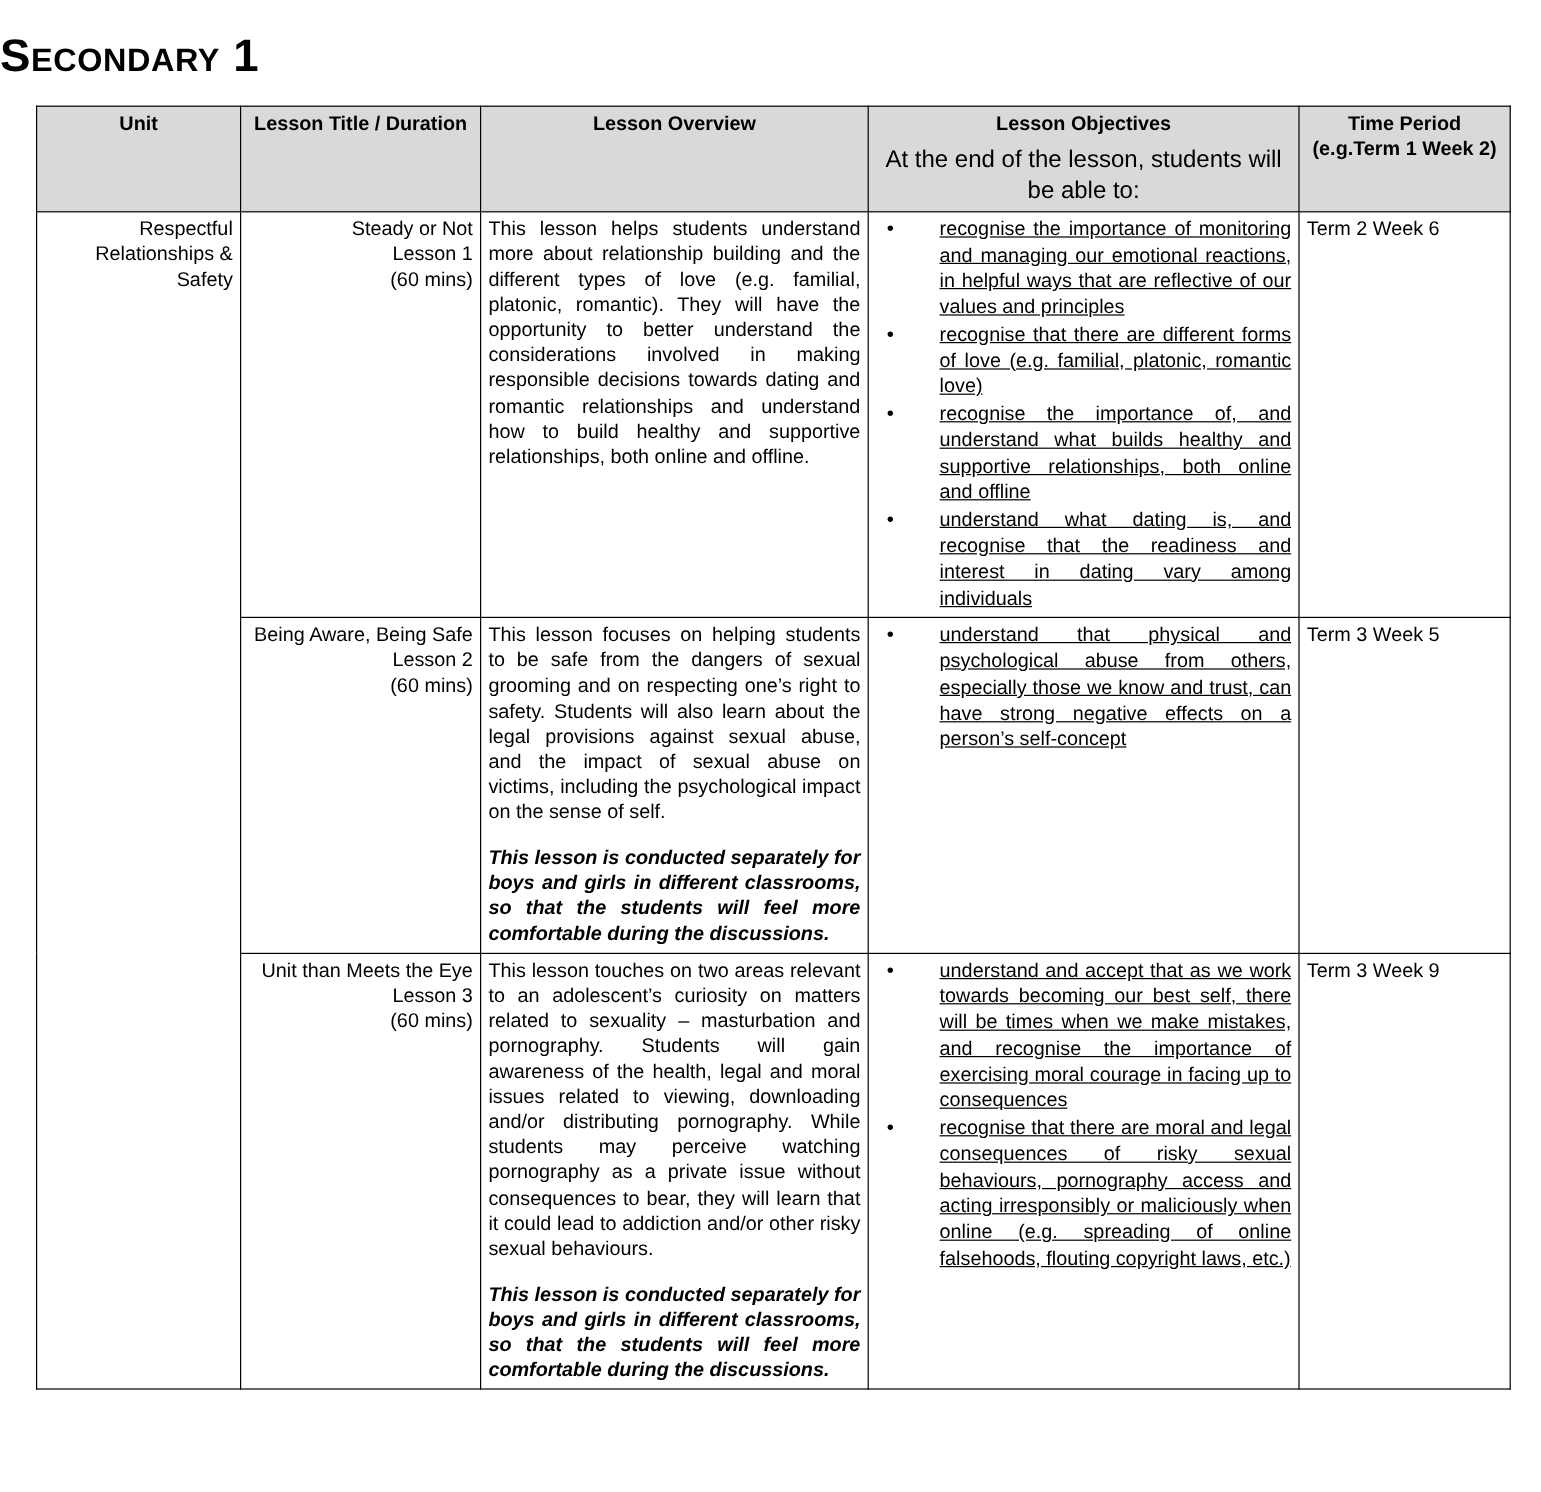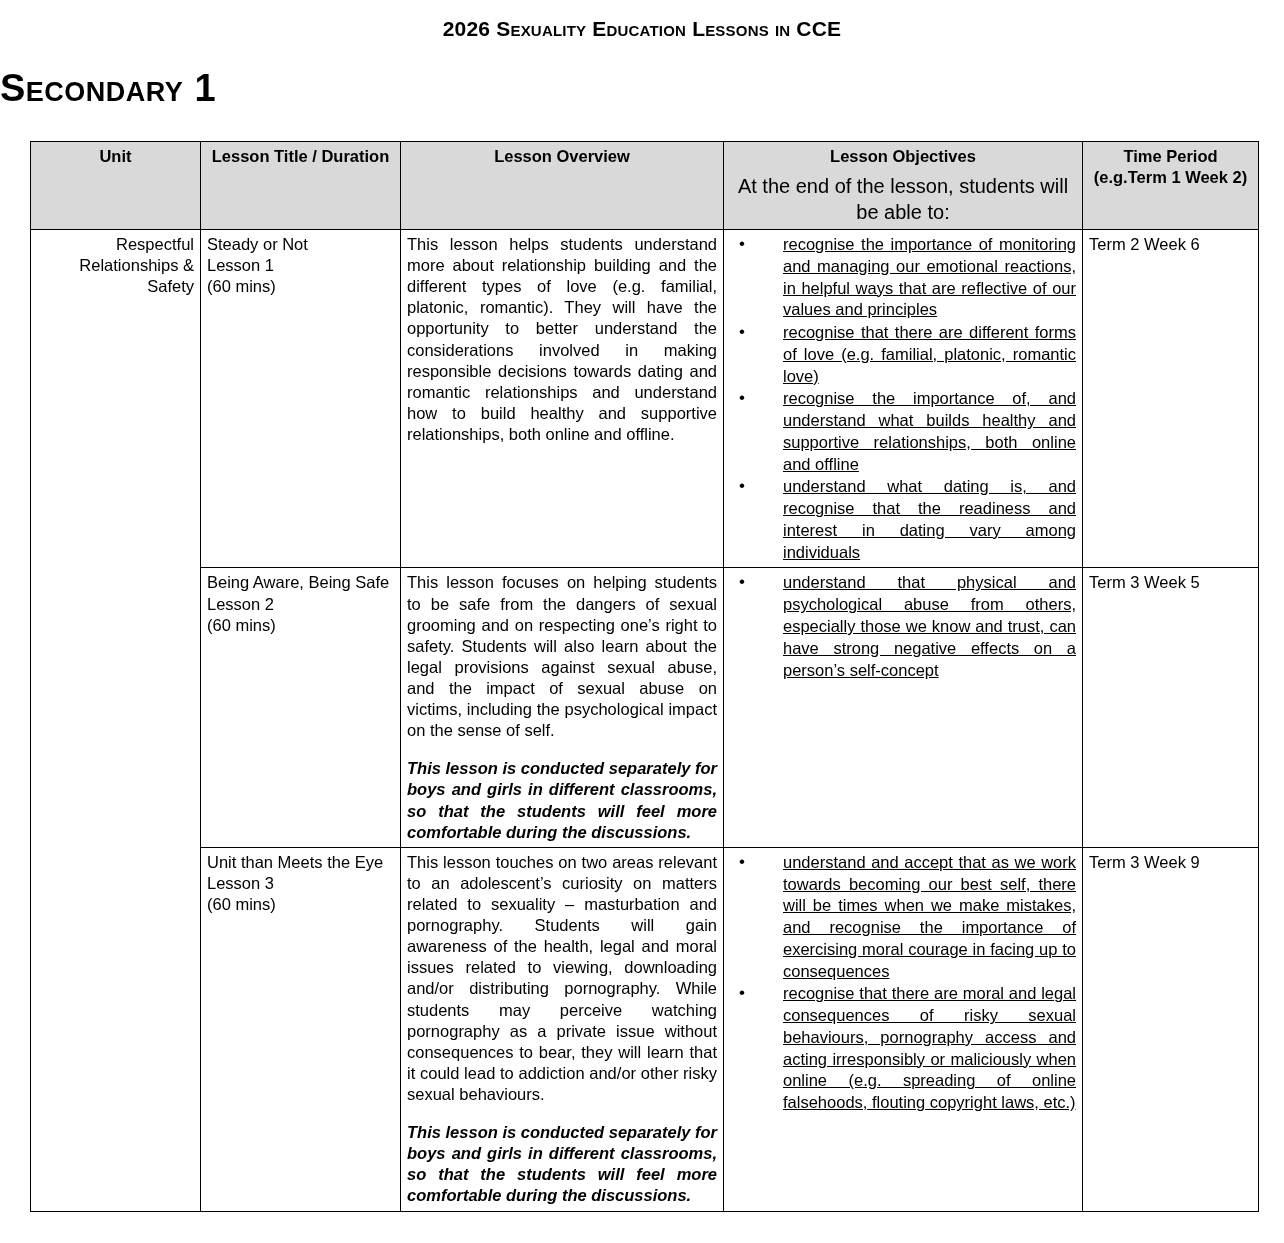--- a/index.html
+++ b/index.html
@@ -35,21 +35,21 @@
     font-weight: bold;
     font-size: 38px;
     font-variant: small-caps;
     letter-spacing: 0.5px;
     margin: 26px 0 0 0;
     line-height: 1.15;
   }
 
   
   .table-wrap {
-    margin: 30px 0 0 30px;
+    margin: 18px 0 0 30px;
     width: 1228px;
   }
   table.lesson-table {
     border-collapse: collapse;
     table-layout: fixed;
     width: 1228px;
   }
   table.lesson-table td,
   table.lesson-table th {
     border: 1px solid #000000;
@@ -82,21 +82,21 @@
   }
   .th-main { display: block; }
 
   td.unit-cell {
     text-align: right;
     vertical-align: middle;
     font-size: 16.5px;
     line-height: 1.42;
   }
   td.title-cell {
-    text-align: left;
+    text-align: right;
     padding-top: 8px;
     line-height: 1.4;
   }
   td.overview-cell {
     text-align: justify;
     text-justify: inter-word;
     padding-top: 8px;
     padding-left: 7px;
     padding-right: 8px;
     line-height: 1.32;
@@ -146,21 +146,20 @@
     margin-bottom: 0;
   }
   
   ul.objectives > li > span.txt { display: inline; }
 </style>
 </head>
 <body>
 
 <div class="page">
 
-  <h1 class="doc-title">2026 Sexuality Education Lessons in CCE</h1>
   <h2 class="doc-subtitle">Secondary 1</h2>
 
   <div class="table-wrap">
     <table class="lesson-table">
       <colgroup>
         <col class="c-unit">
         <col class="c-title">
         <col class="c-overview">
         <col class="c-objectives">
         <col class="c-time">

